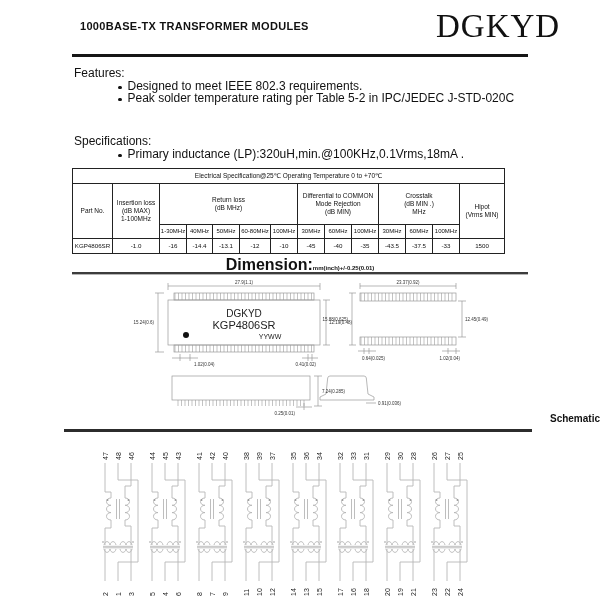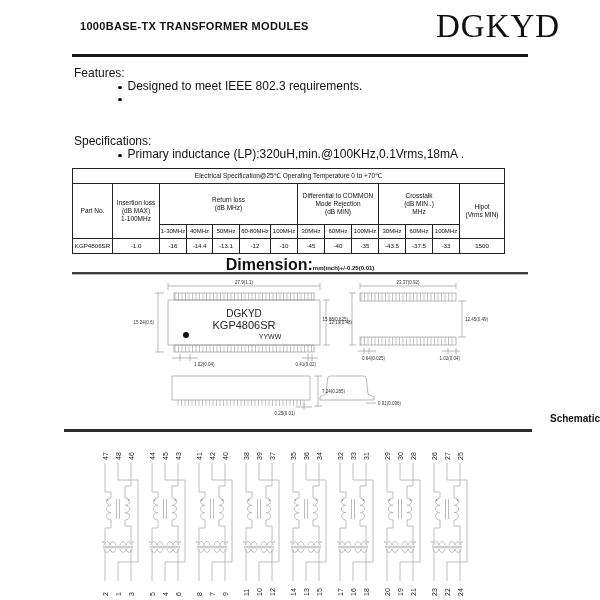--- a/index.html
+++ b/index.html
@@ -39,20 +39,21 @@
 <div class="abs rule-header"></div>
 
 <div class="abs sec-head features-head">Features:</div>
 <div class="abs bullets">
   <div class="bullet-row">
       <span class="dot"></span>
       <span>Designed to meet IEEE 802.3 requirements.</span>
     </div>
   <div class="bullet-row">
       <span class="dot"></span>
+      <span>Peak solder temperature rating per Table 5-2 in IPC/JEDEC J-STD-020C</span>
     </div>
 </div>
 
 <div class="abs sec-head specs-head">Specifications:</div>
 <div class="abs spec-bullets">
   <div class="bullet-row">
       <span class="dot"></span>
       <span>Primary inductance (LP):320uH,min.@100KHz,0.1Vrms,18mA .</span>
     </div>
 </div>

